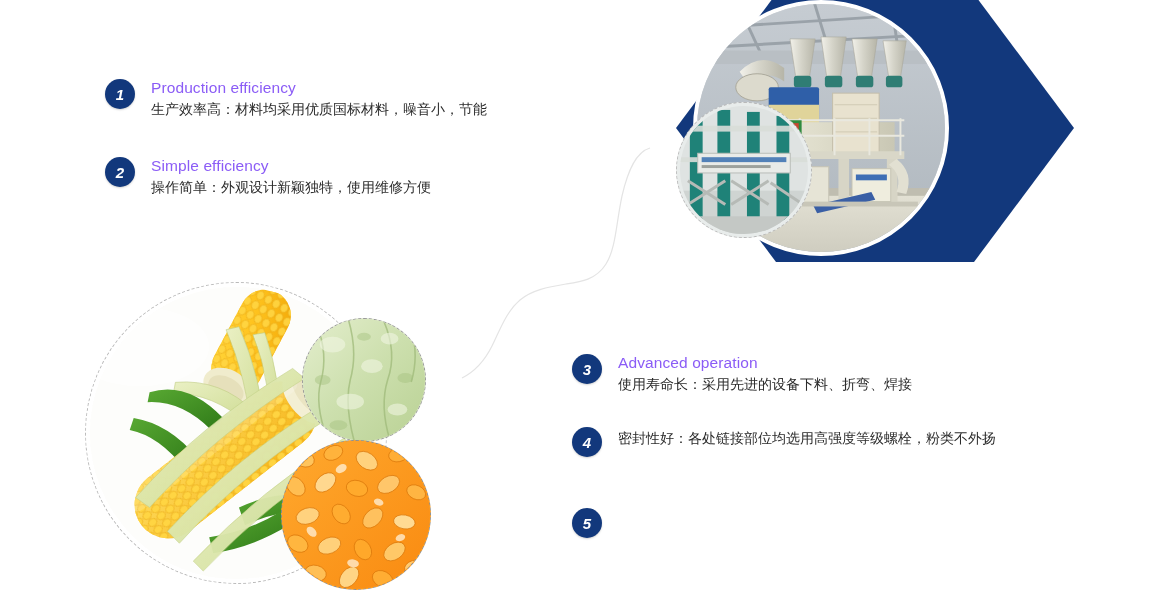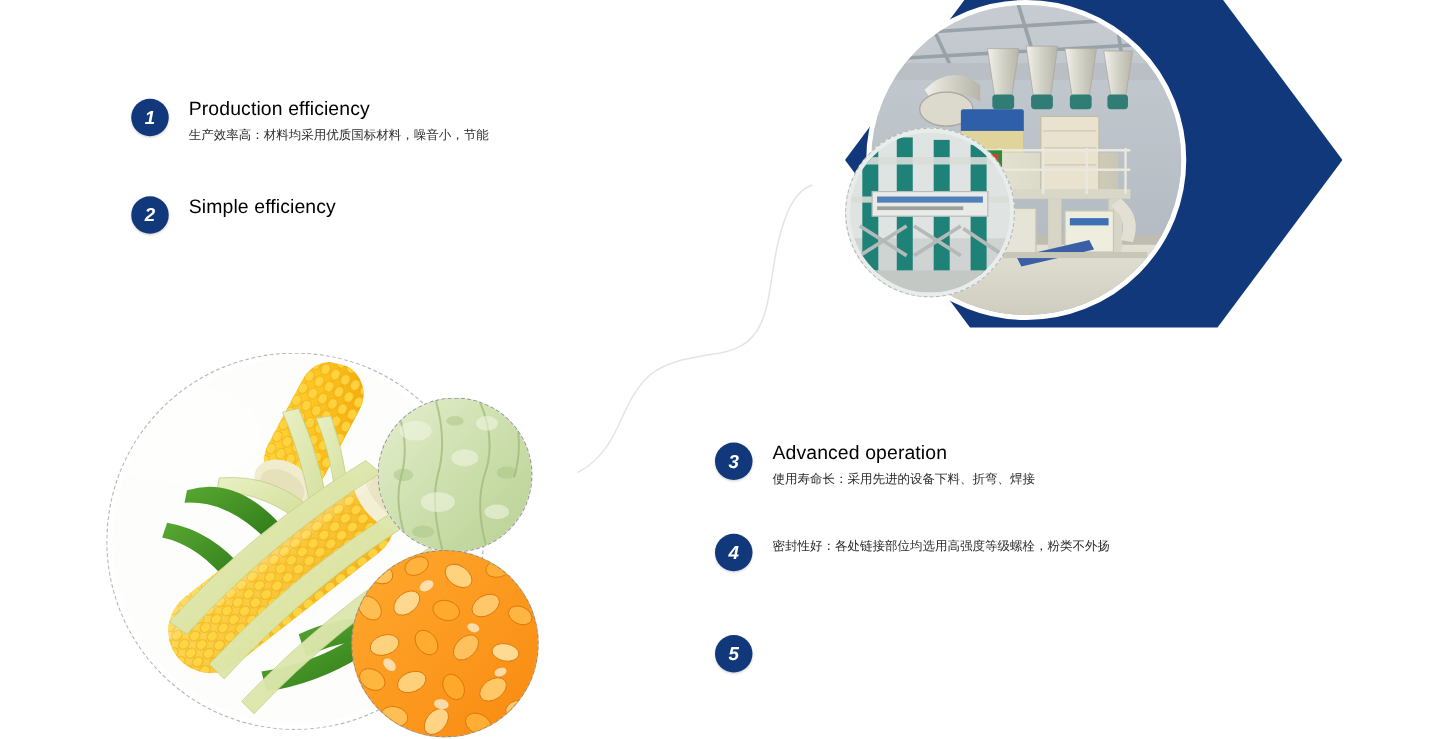--- a/index.html
+++ b/index.html
@@ -23,29 +23,29 @@
     font-weight:bold;
     font-size:15px;
     display:flex;align-items:center;justify-content:center;
     flex:0 0 30px;
     margin-top:1px;
     box-shadow:0 1px 2px rgba(0,0,0,.18);
     letter-spacing:0;
   }
   .ftext{margin-left:16px;}
   .fhead{
-    color:#000000;
+    color:#8b5cf6;
     font-size:15.5px;
     line-height:19px;
     white-space:nowrap;
     letter-spacing:.1px;
   }
   .fdesc{
     color:#2b2b2b;
-    font-size:10px;
+    font-size:14px;
     line-height:22px;
     white-space:nowrap;
     margin-top:1px;
   }
 
   
   .connector{position:absolute;left:0;top:0;width:1154px;height:591px;pointer-events:none;}
 
   
   #tr-cluster{position:absolute;left:660px;top:-8px;width:420px;height:290px;}
@@ -398,20 +398,21 @@
     <div class="ftext">
       <div class="fhead">Production efficiency</div>
       <div class="fdesc">生产效率高：材料均采用优质国标材料，噪音小，节能</div>
     </div>
   </div>
 
   <div class="feature" style="left:105px;top:156px;">
     <div class="badge">2</div>
     <div class="ftext">
       <div class="fhead">Simple efficiency</div>
+      <div class="fdesc">操作简单：外观设计新颖独特，使用维修方便</div>
     </div>
   </div>
 
   <div class="feature" style="left:572px;top:353px;">
     <div class="badge">3</div>
     <div class="ftext">
       <div class="fhead">Advanced operation</div>
       <div class="fdesc">使用寿命长：采用先进的设备下料、折弯、焊接</div>
     </div>
   </div>

